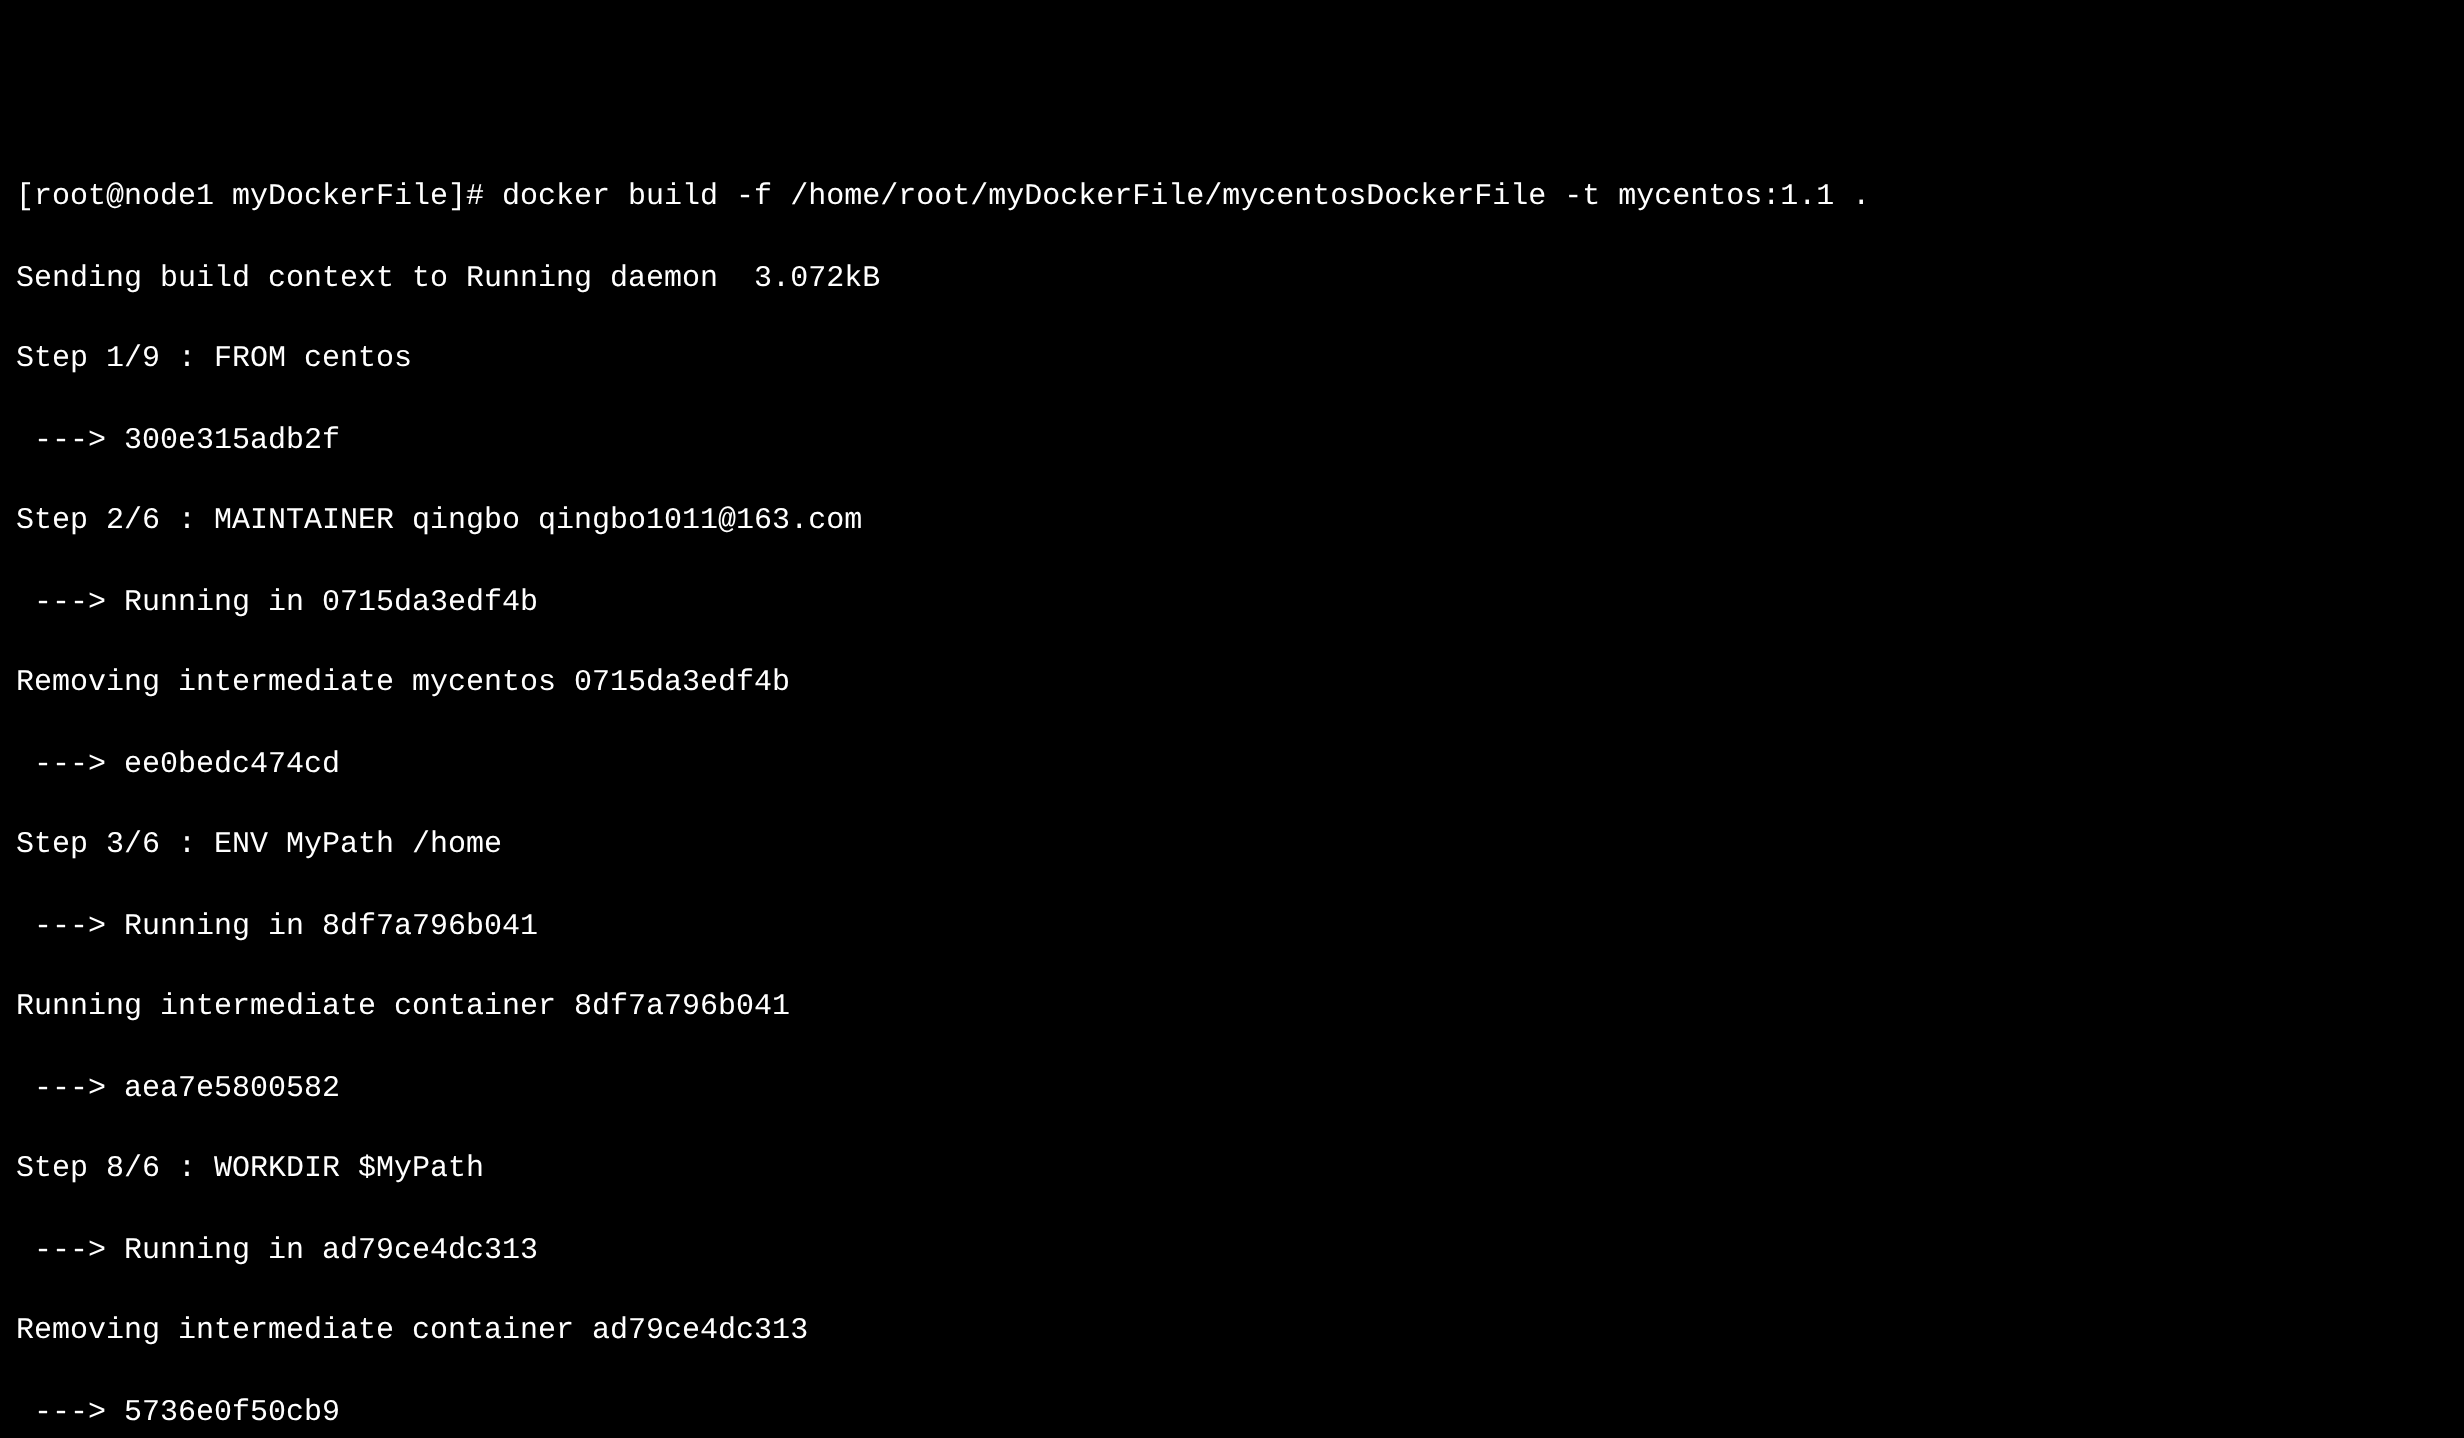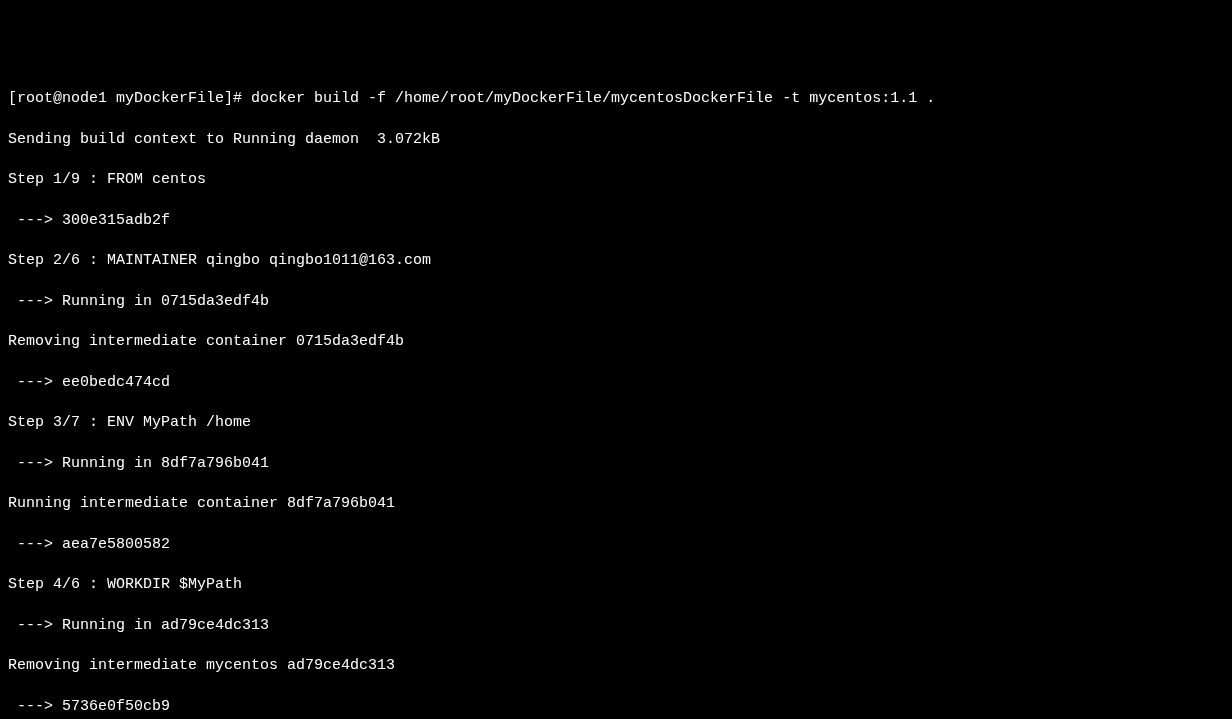--- a/index.html
+++ b/index.html
@@ -21,29 +21,29 @@
 <body>
 
 
 
 <div class="terminal-line">[root@node1 myDockerFile]# docker build -f /home/root/myDockerFile/mycentosDockerFile -t mycentos:1.1 .</div>
 <div class="terminal-line">Sending build context to Running daemon  3.072kB</div>
 <div class="terminal-line">Step 1/9 : FROM centos</div>
 <div class="terminal-line"> ---&gt; 300e315adb2f</div>
 <div class="terminal-line">Step 2/6 : MAINTAINER qingbo qingbo1011@163.com</div>
 <div class="terminal-line"> ---&gt; Running in 0715da3edf4b</div>
-<div class="terminal-line">Removing intermediate container 0715da3edf4b</div>
+<div class="terminal-line">Removing intermediate mycentos 0715da3edf4b</div>
 <div class="terminal-line"> ---&gt; ee0bedc474cd</div>
-<div class="terminal-line">Step 3/7 : ENV MyPath /home</div>
+<div class="terminal-line">Step 3/6 : ENV MyPath /home</div>
 <div class="terminal-line"> ---&gt; Running in 8df7a796b041</div>
 <div class="terminal-line">Running intermediate container 8df7a796b041</div>
 <div class="terminal-line"> ---&gt; aea7e5800582</div>
-<div class="terminal-line">Step 4/6 : WORKDIR $MyPath</div>
+<div class="terminal-line">Step 8/6 : WORKDIR $MyPath</div>
 <div class="terminal-line"> ---&gt; Running in ad79ce4dc313</div>
-<div class="terminal-line">Removing intermediate mycentos ad79ce4dc313</div>
+<div class="terminal-line">Removing intermediate container ad79ce4dc313</div>
 <div class="terminal-line"> ---&gt; 5736e0f50cb9</div>
 
 
 
 
 
 
 
 
 

